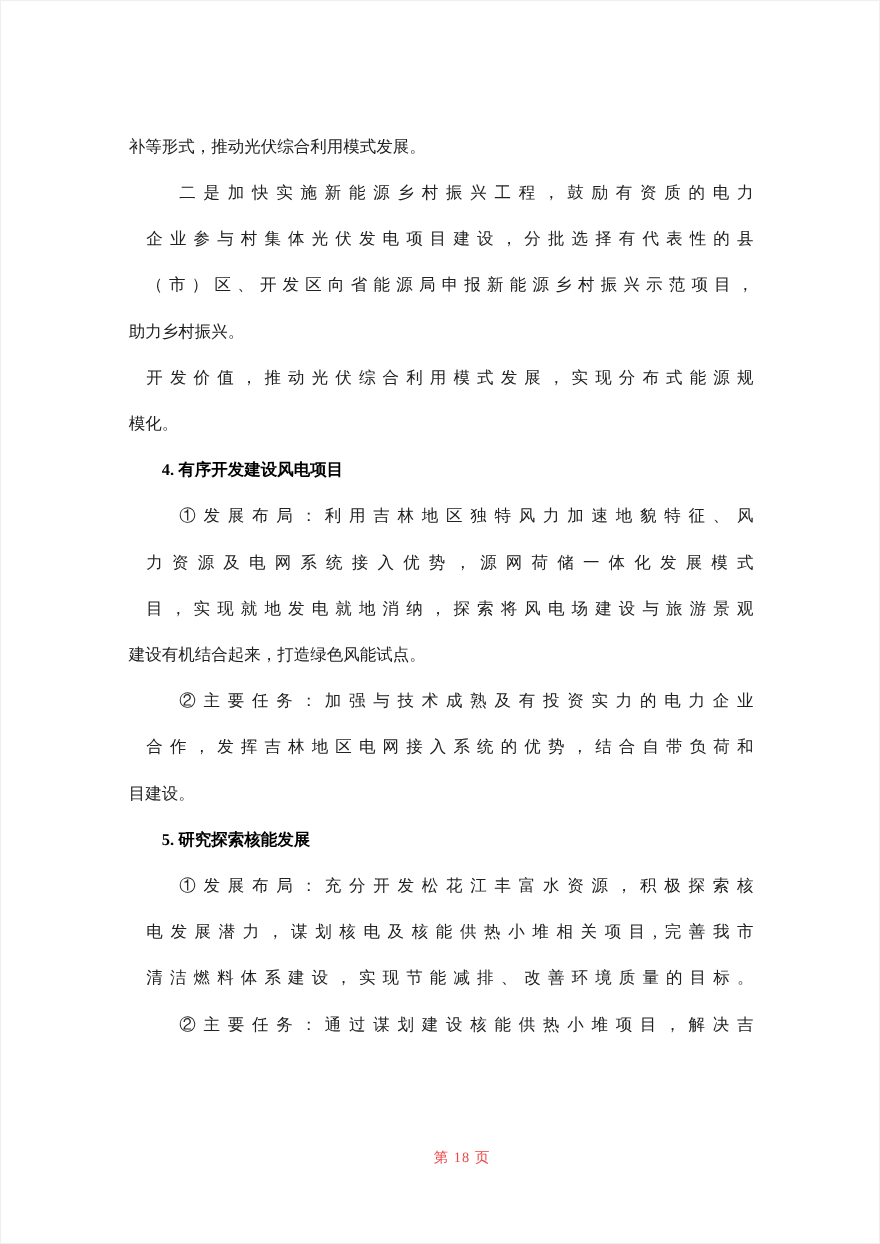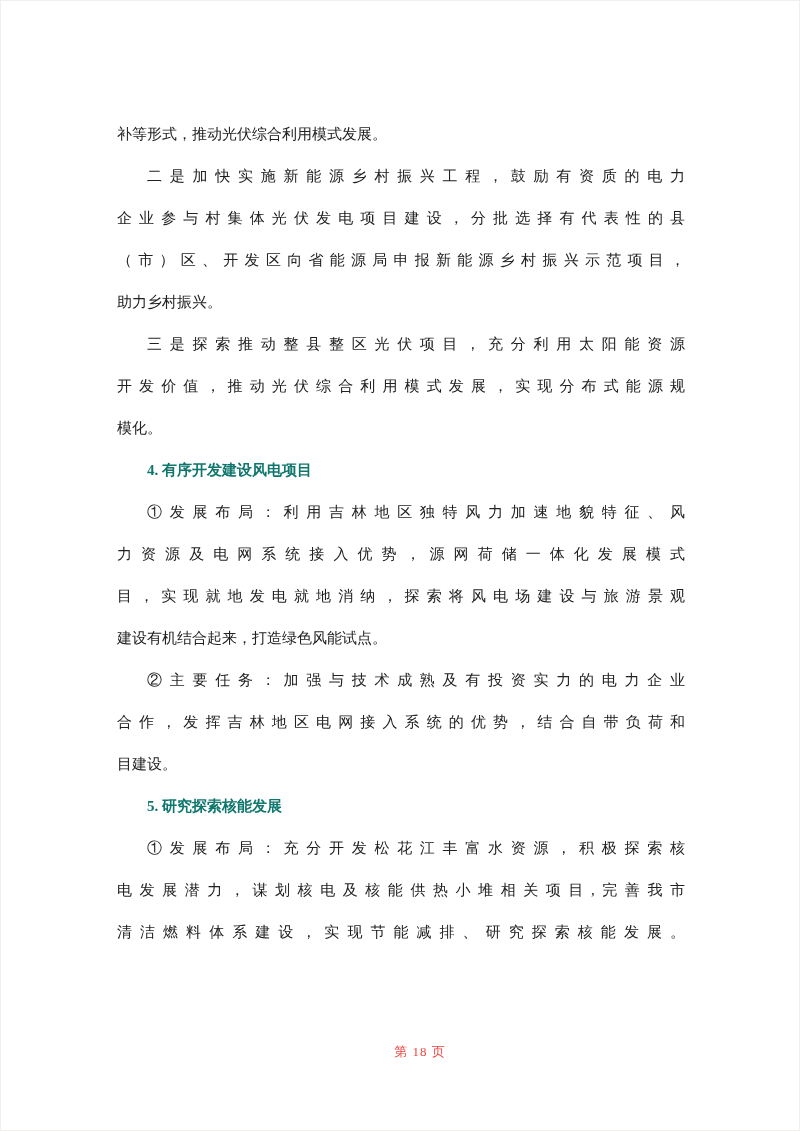--- a/index.html
+++ b/index.html
@@ -30,35 +30,36 @@
     font-size: 15px;
     white-space: nowrap;
     overflow: visible;
     text-align: justify;
     text-justify: inter-character;
   }
   
   .line.full,
   .line.start {
     text-align-last: justify;
+    margin-left: 16px;
   }
   
   .line.start,
   .line.heading {
     text-indent: 2em;
   }
   
   .line.end,
   .line.heading {
     text-align: left;
     text-align-last: left;
   }
   .line.heading {
     font-weight: bold;
-    color: #0f766e;
+    color: #000000;
   }
   .footer {
     position: absolute;
     left: 0;
     top: 1042px;
     width: 100%;
     text-align: center;
     font-size: 13px;
     color: #ef4444;
     letter-spacing: 1px;
@@ -68,32 +69,32 @@
 </head>
 <body>
 
 <div class="page">
   <div class="text-block" id="doc-lines">
       <div class="line end">补等形式，推动光伏综合利用模式发展。</div>
       <div class="line start">二是加快实施新能源乡村振兴工程，鼓励有资质的电力</div>
       <div class="line full">企业参与村集体光伏发电项目建设，分批选择有代表性的县</div>
       <div class="line full">（市）区、开发区向省能源局申报新能源乡村振兴示范项目，</div>
       <div class="line end">助力乡村振兴。</div>
-      <div class="line start">三是探索推动整县整区光伏项目，充分利用太阳能资源</div>
       <div class="line full">开发价值，推动光伏综合利用模式发展，实现分布式能源规</div>
       <div class="line end">模化。</div>
       <div class="line heading">4. 有序开发建设风电项目</div>
       <div class="line start">①发展布局：利用吉林地区独特风力加速地貌特征、风</div>
       <div class="line full">力资源及电网系统接入优势，源网荷储一体化发展模式</div>
       <div class="line full">目，实现就地发电就地消纳，探索将风电场建设与旅游景观</div>
       <div class="line end">建设有机结合起来，打造绿色风能试点。</div>
       <div class="line start">②主要任务：加强与技术成熟及有投资实力的电力企业</div>
       <div class="line full">合作，发挥吉林地区电网接入系统的优势，结合自带负荷和</div>
       <div class="line end">目建设。</div>
       <div class="line heading">5. 研究探索核能发展</div>
       <div class="line start">①发展布局：充分开发松花江丰富水资源，积极探索核</div>
       <div class="line full">电发展潜力，谋划核电及核能供热小堆相关项目,完善我市</div>
-      <div class="line full">清洁燃料体系建设，实现节能减排、研究探索核能发展。</div>
+      <div class="line full">清洁燃料体系建设，实现节能减排、改善环境质量的目标。</div>
+      <div class="line start">②主要任务：通过谋划建设核能供热小堆项目，解决吉</div>
     </div>
   <div class="footer">
     <span>第 18 页</span>
   </div>
 </div>
 
 </body></html>

